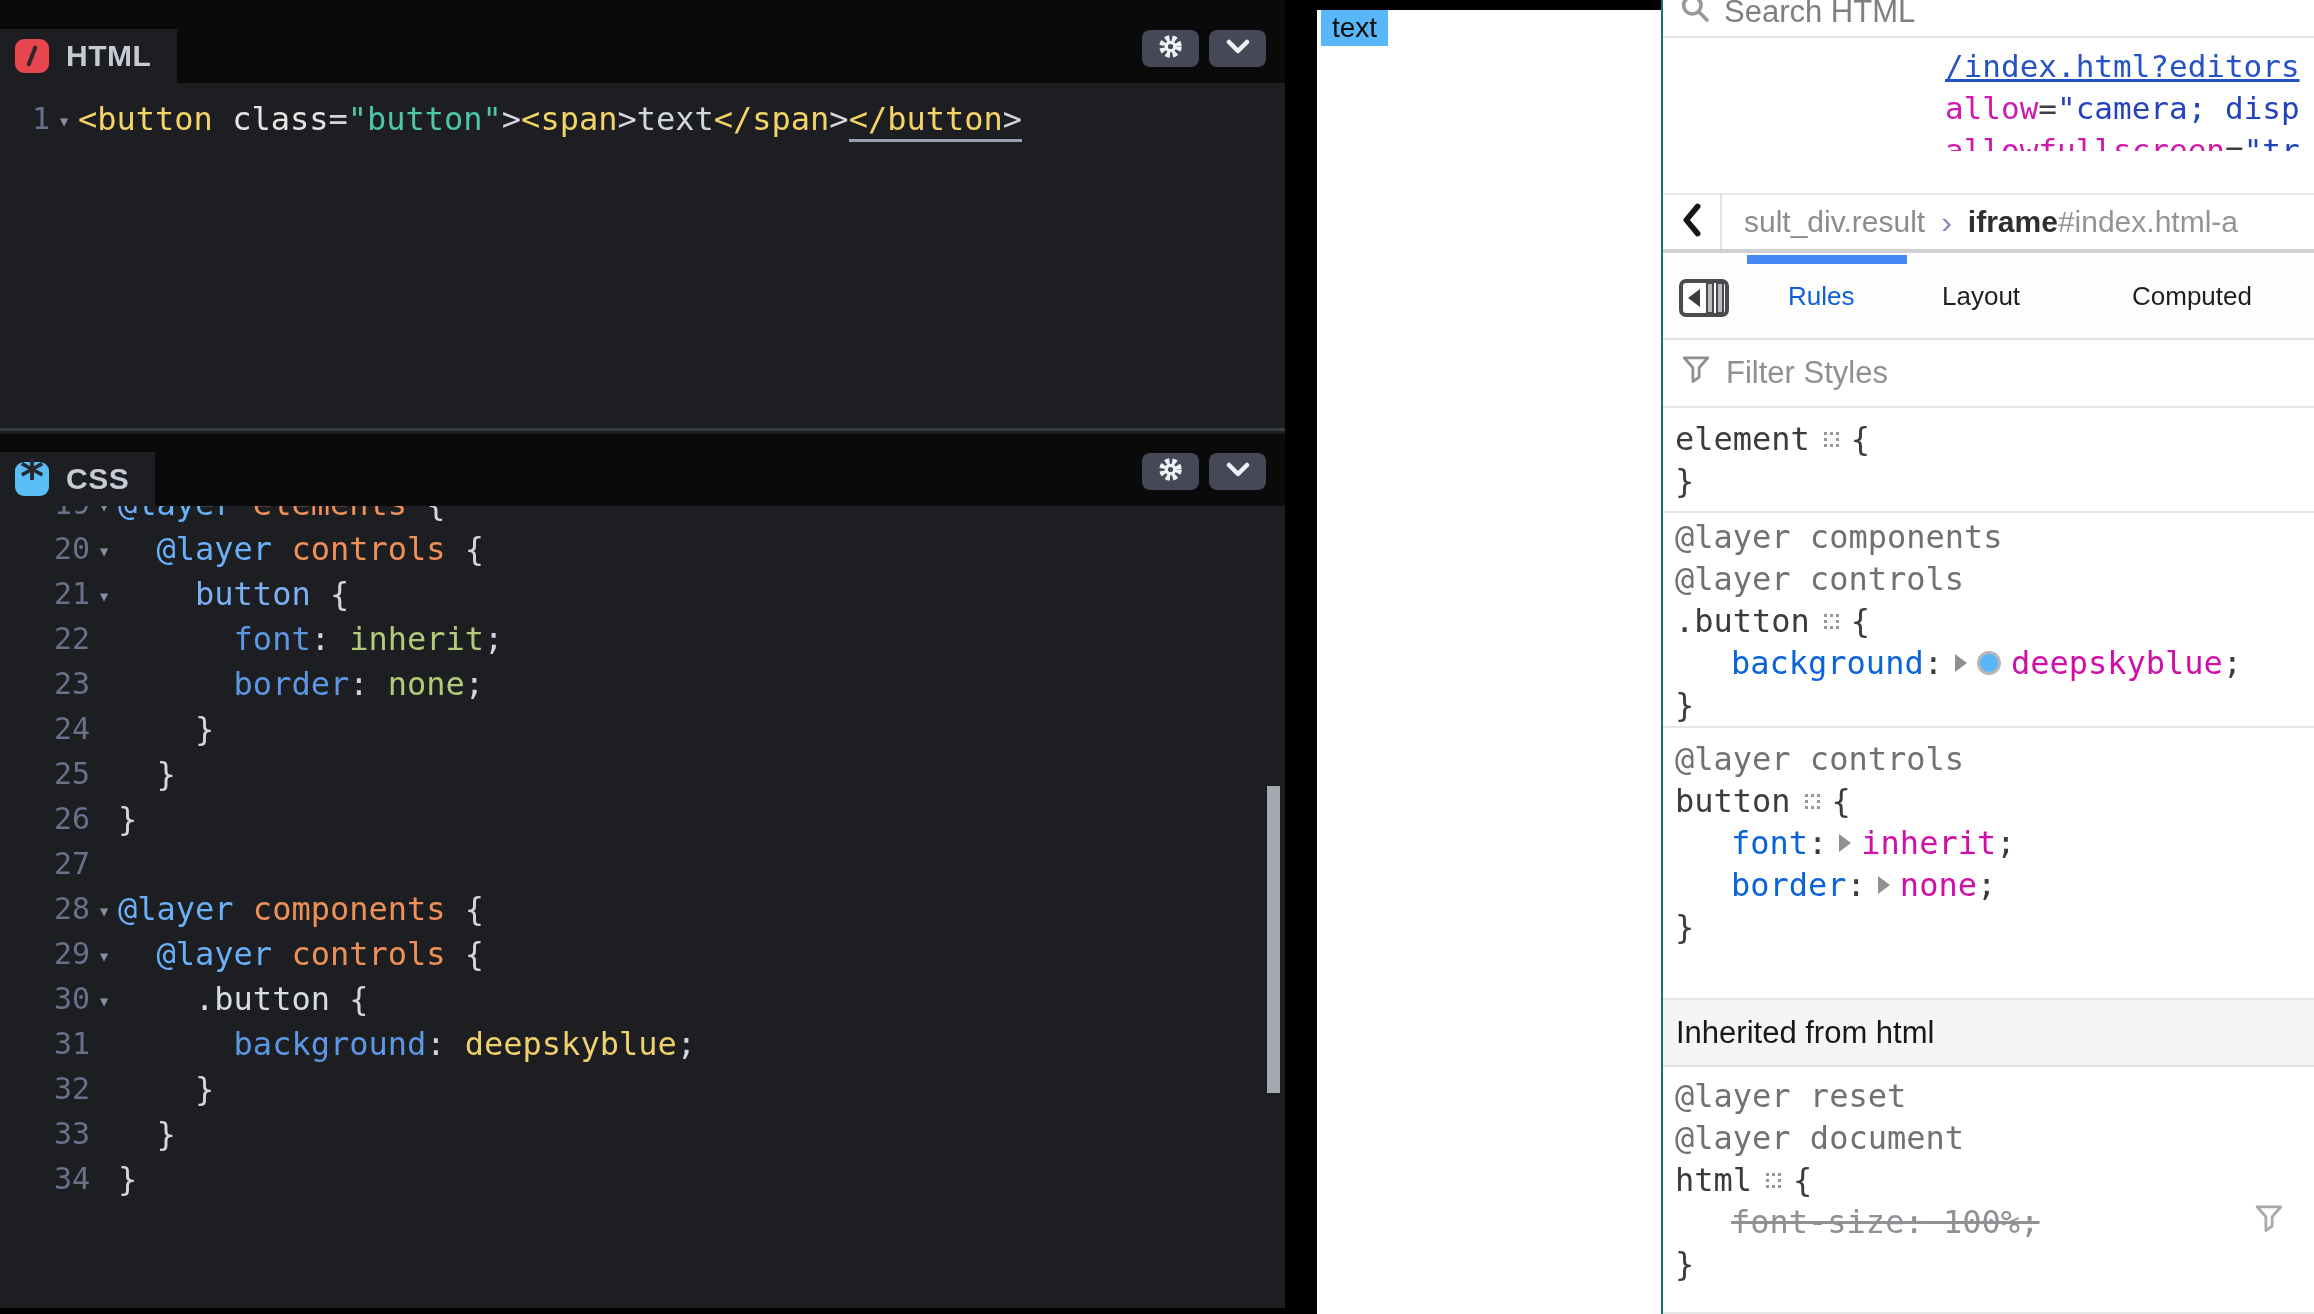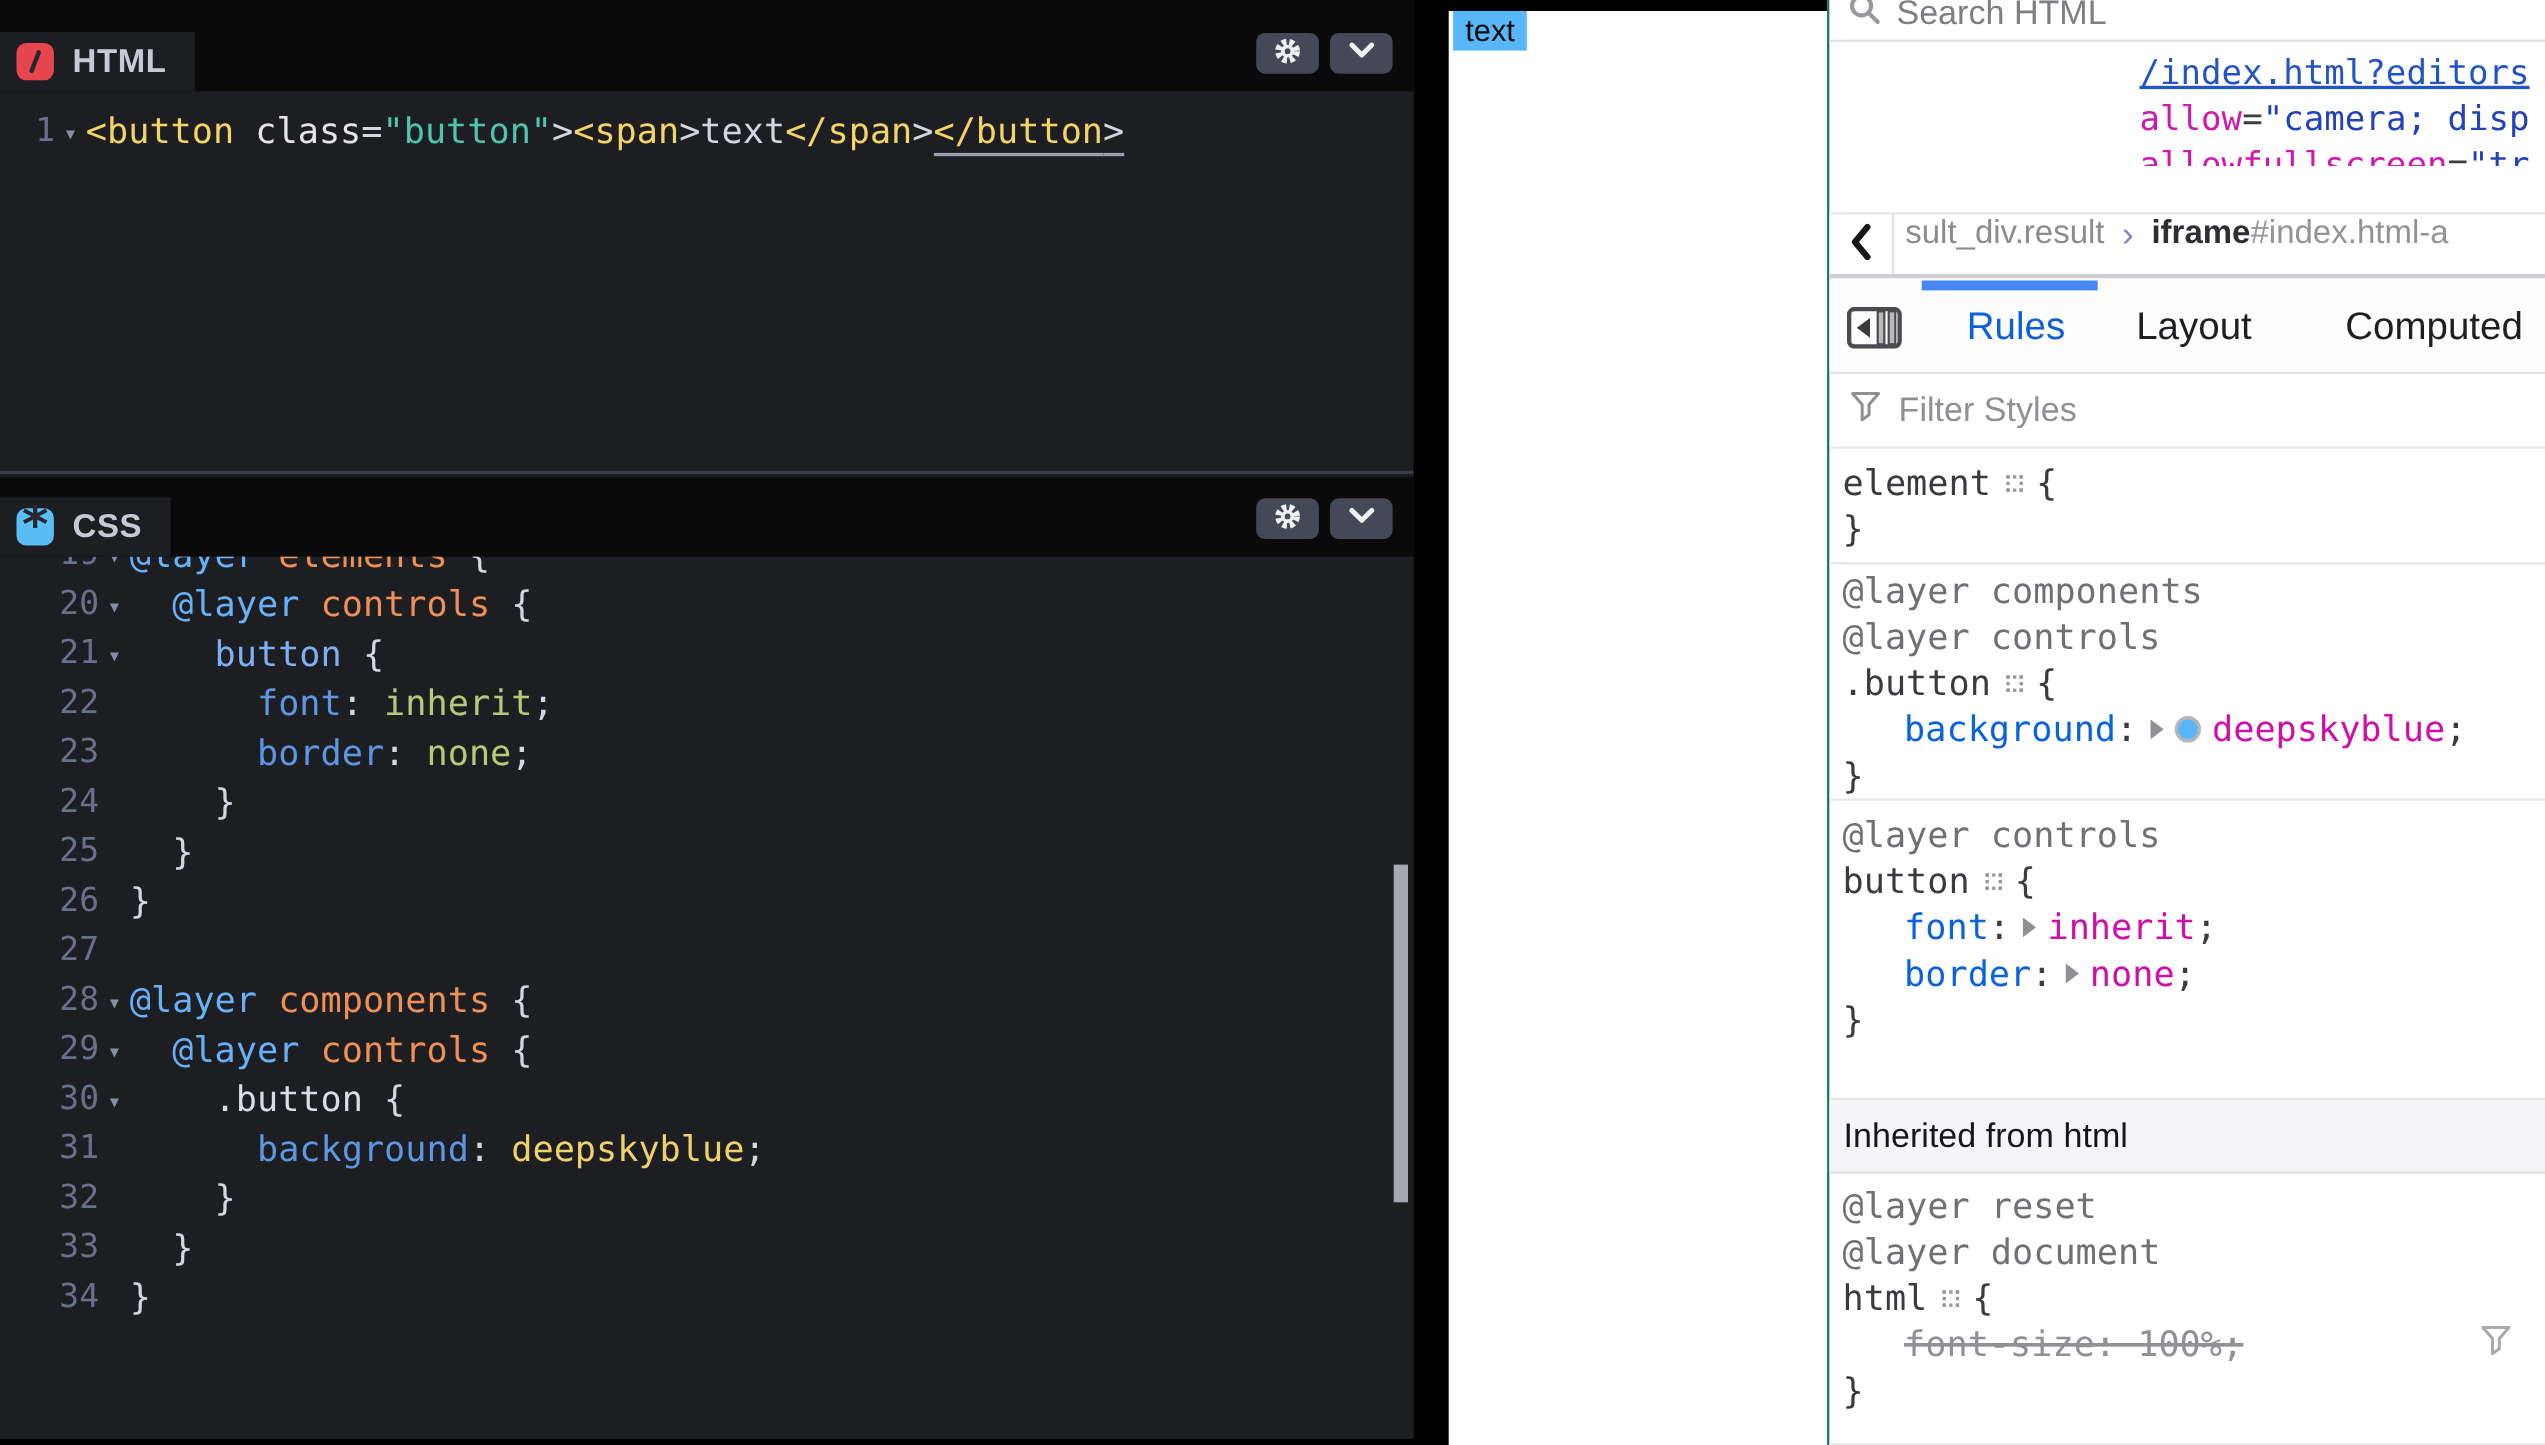--- a/index.html
+++ b/index.html
@@ -68,29 +68,29 @@
   .dt-search { top:-12px; height:48px; display:flex; align-items:center; gap:13px; padding-left:16px;
                color:#7e7e83; font-size:31px; }
   .dt-search-divider { top:36px; height:0; border-bottom:2px solid #e2e2e5; }
   .dt-markup { top:38px; height:113px; overflow:hidden; padding-top:7px;
                font:31px "DejaVu Sans Mono",monospace; }
   .m-line { height:42px; display:flex; align-items:center; padding-left:282px; white-space:pre; }
   .dt-crumb { top:193px; height:60px; background:#fff; border-top:2px solid #e6e6e8;
               border-bottom:4px solid #cfcfd4; display:flex; align-items:stretch; z-index:2; }
   .crumb-back { flex:0 0 59px; display:flex; align-items:center; justify-content:center;
                 border-right:2px solid #e2e2e5; }
-  .crumb-body { display:flex; padding-left:10px; white-space:nowrap;
-                overflow:hidden; font-size:30px; }
+  .crumb-body { display:flex; align-items:center; padding-left:10px; white-space:nowrap;
+                overflow:hidden; font-size:30px;margin-left:12px; }
   .crumb-dim { color:#8c8c90; }
   .crumb-sep { color:#8585c0; font-size:32px; margin:0 16px; }
   .crumb-tag { color:#2e2e33; font-weight:700; }
   .crumb-id  { color:#939398; }
   .dt-indicator { position:absolute; top:255px; left:84px; width:160px; height:9px; z-index:3; }
   .dt-tabs { top:255px; height:85px; background:#fdfdfd; border-bottom:2px solid #e2e2e5; }
-  .dt-tab { position:absolute; top:0; height:89px; line-height:83px; font-size:35px; color:#1f1f23; }
+  .dt-tab { position:absolute; top:0; height:89px; line-height:83px; font-size:26px; color:#1f1f23; }
   .dt-tab.active { color:#0d60d9; }
   .tab-rules { left:125px; } .tab-layout { left:279px; } .tab-computed { left:469px; }
   .pane-toggle { position:absolute; left:16px; top:24px; }
   .dt-filter { top:340px; height:68px; border-bottom:2px solid #e6e6e8; display:flex;
                align-items:center; gap:15px; padding-left:18px; color:#8f8f94; font-size:31px; }
   .rs { font:32px "DejaVu Sans Mono",monospace; color:#3a3a3f; border-bottom:2px solid #e6e6e8; }
   .rs-line { height:42px; display:flex; align-items:center; white-space:pre; }
   .rs-element { top:408px; height:105px; padding:10px 0 0 12px; }
   .rs-rule1   { top:513px; height:215px; padding:3px 0 0 12px; }
   .rs-rule2   { top:728px; height:272px; padding:10px 0 0 12px; }

